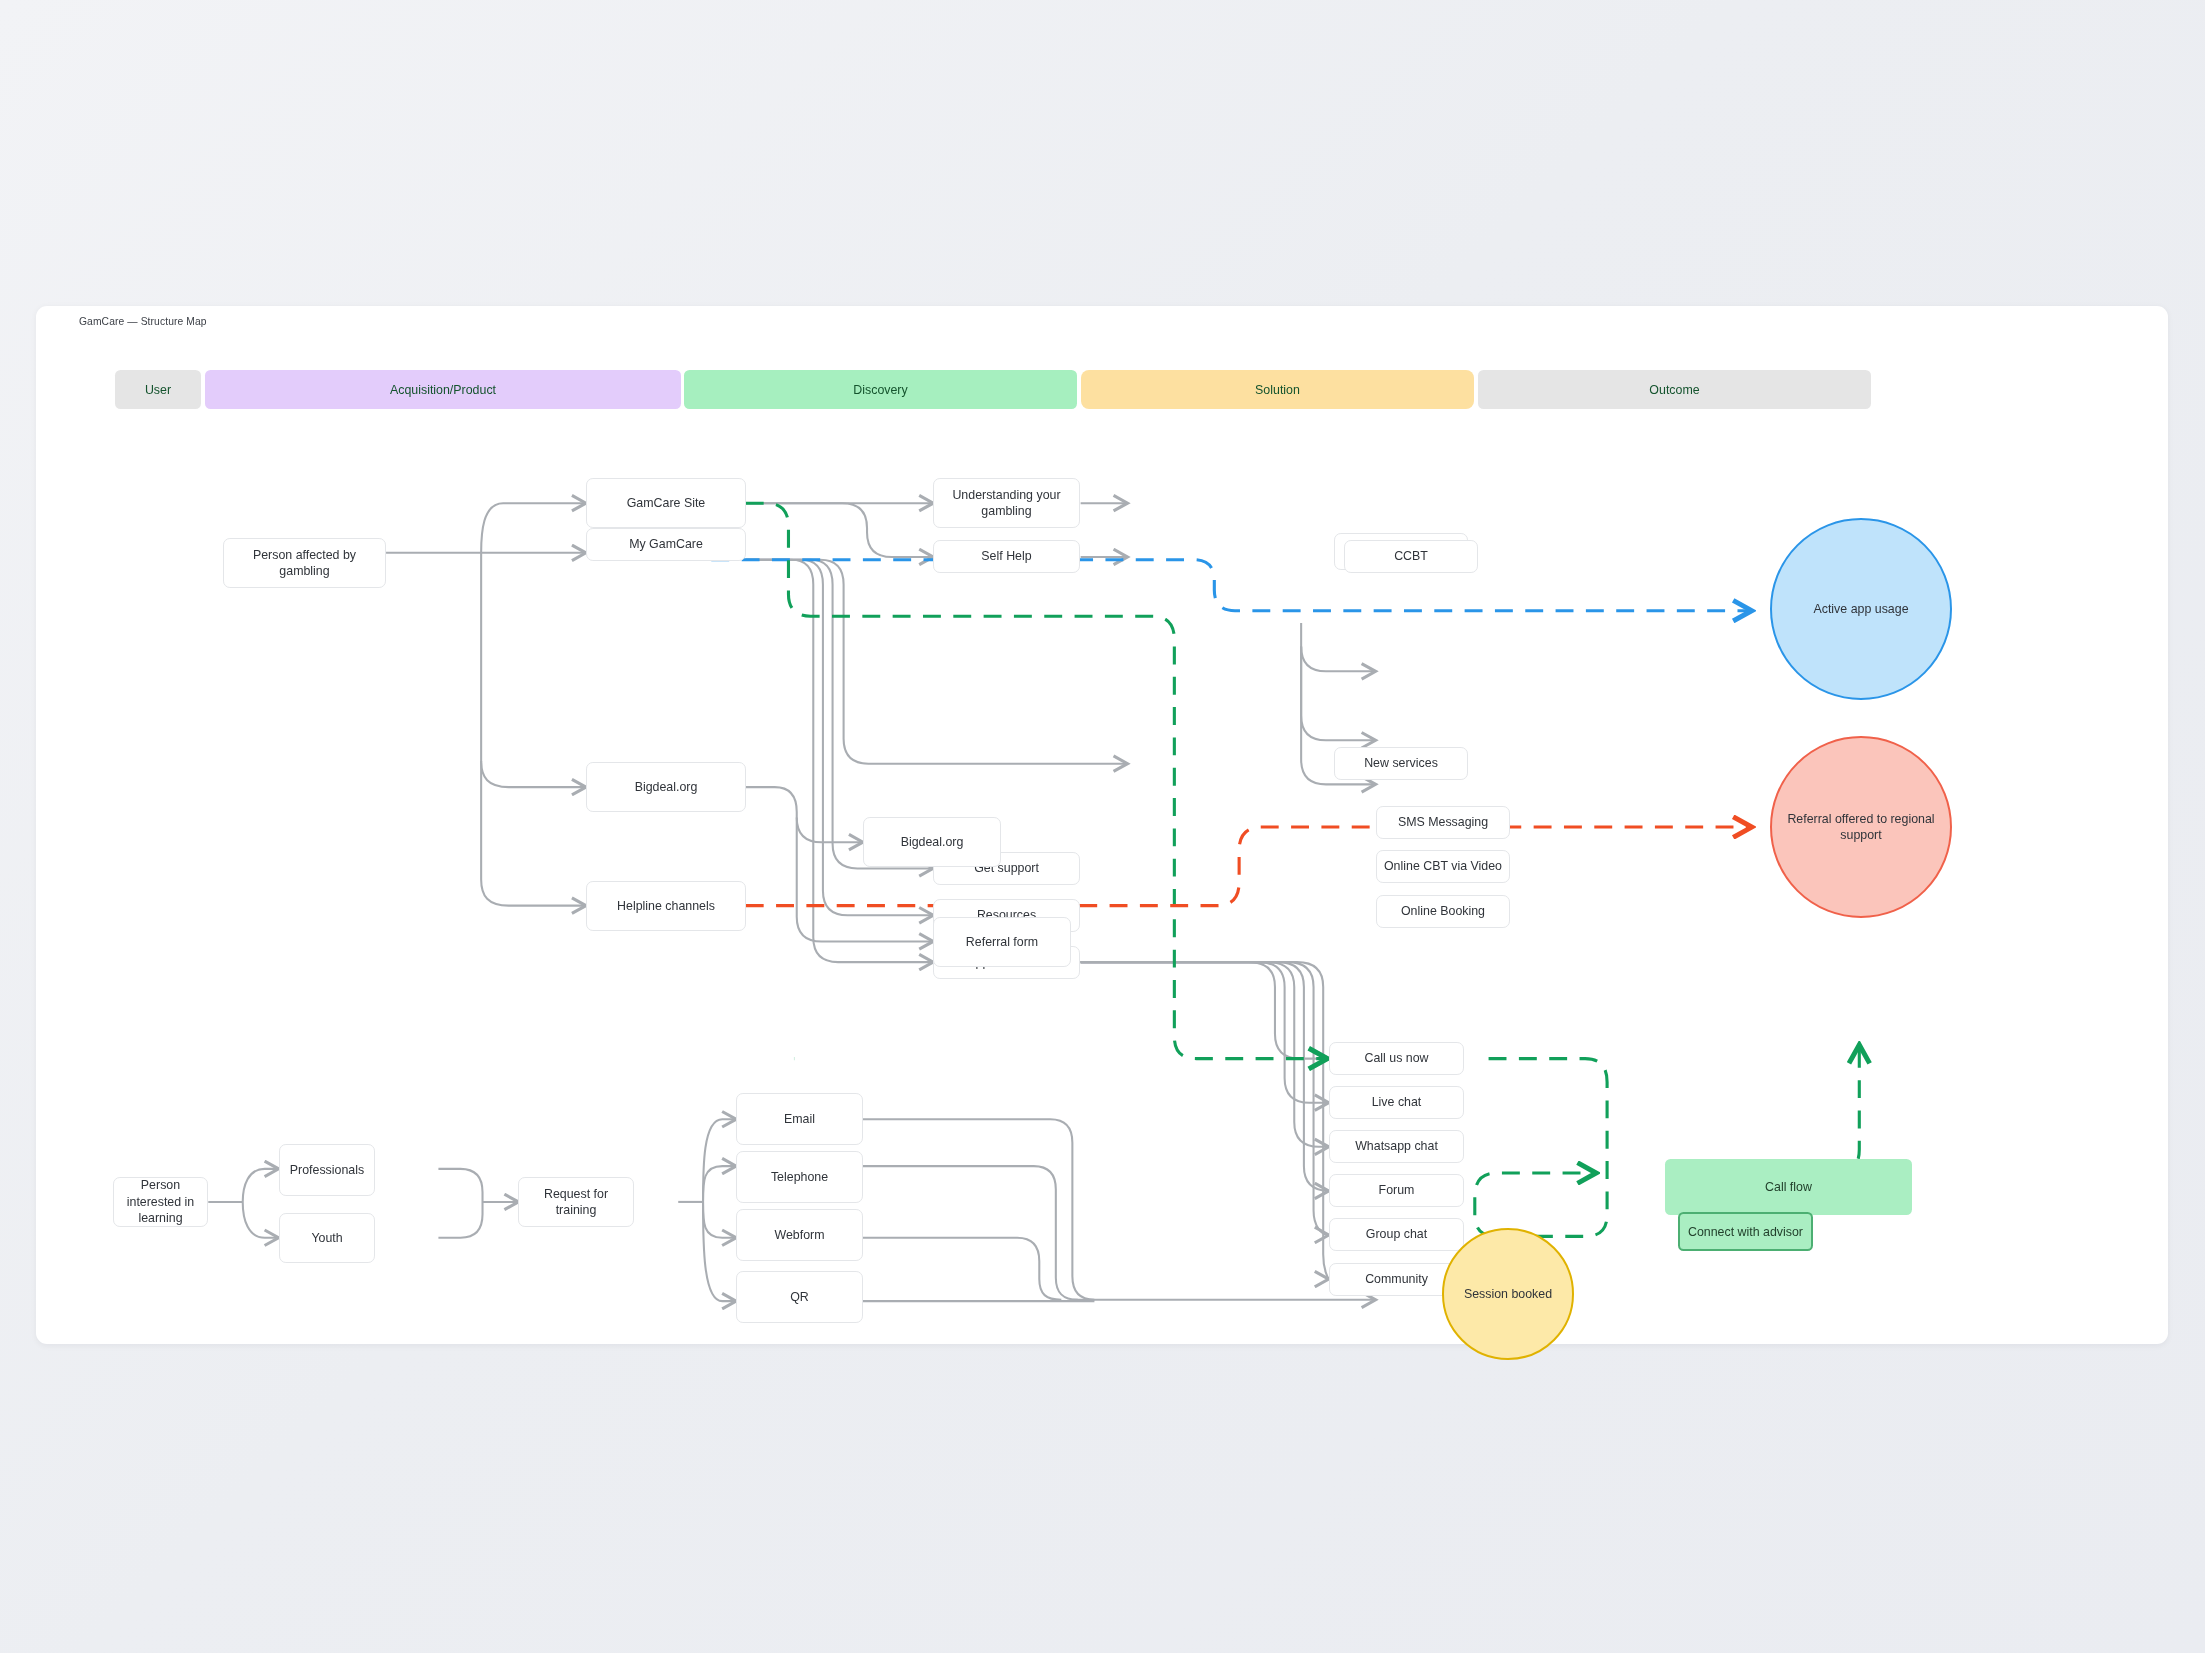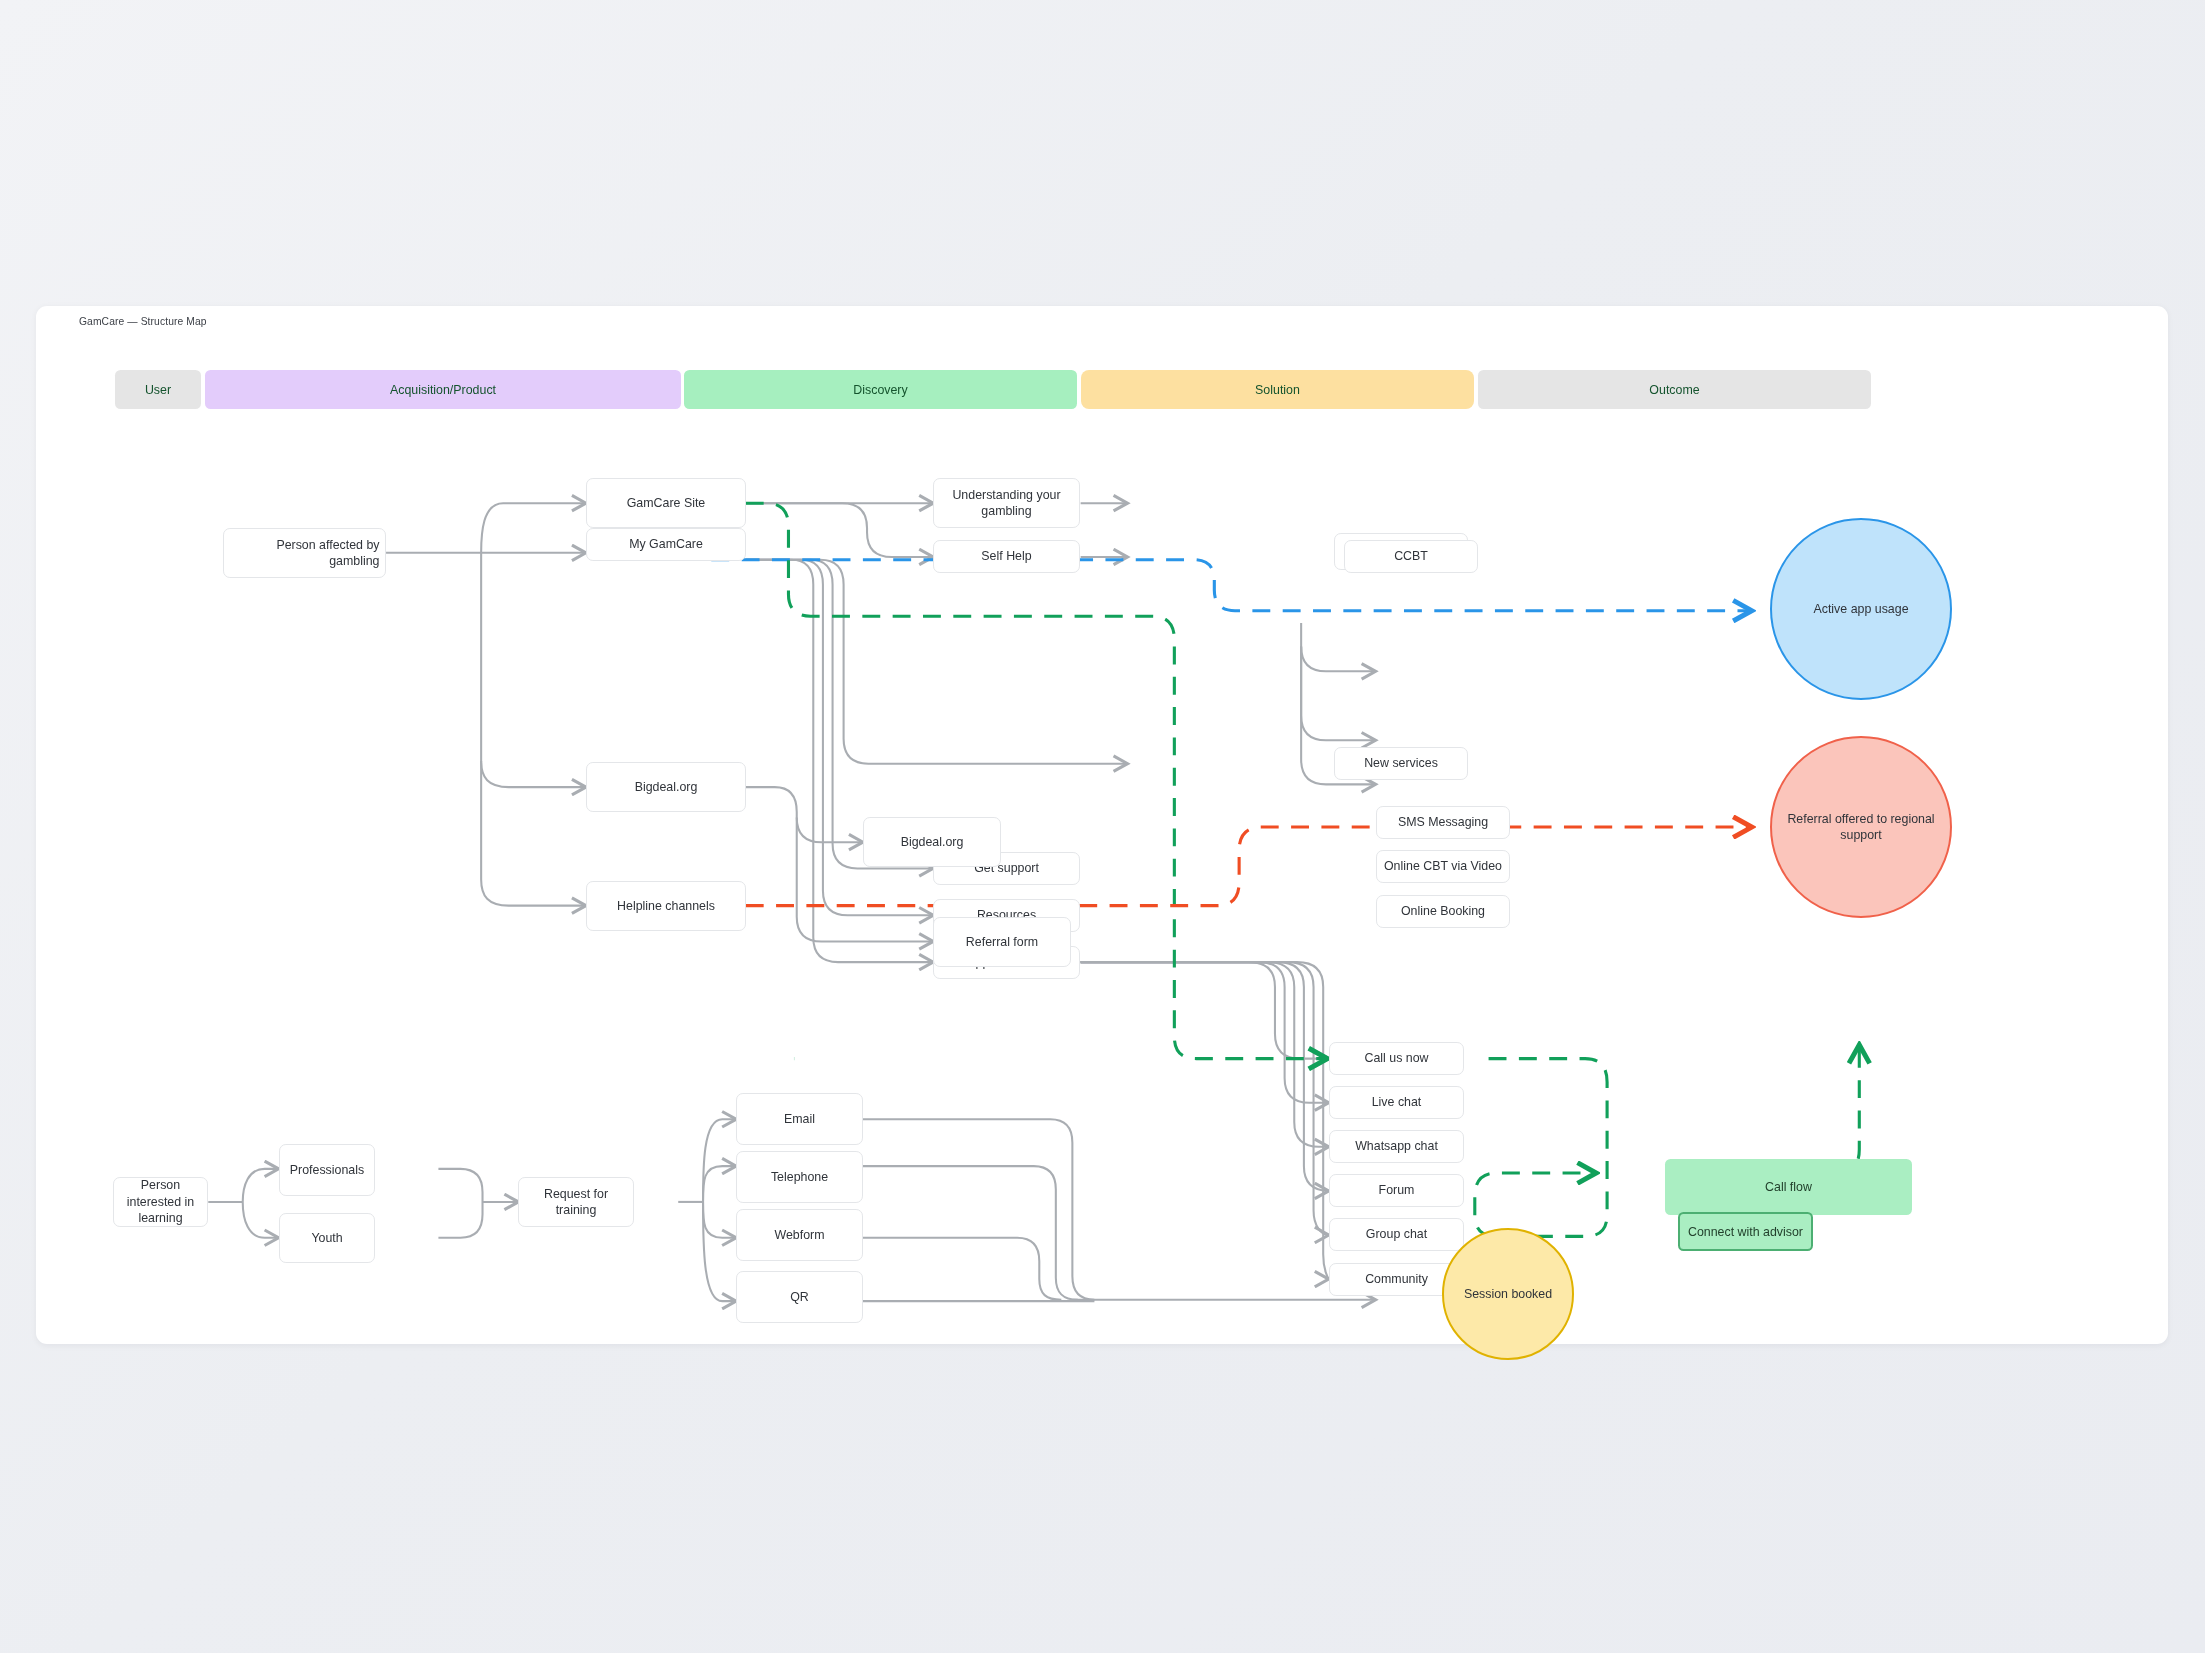--- a/index.html
+++ b/index.html
@@ -177,21 +177,21 @@
       <path class="w" d="M 968,1300 C 968,1330 968,1352 996,1352 L 1016,1352" marker-end="url(#ah)"></path>
       <path class="w" d="M 968,1300 C 968,1360 968,1444 996,1444 L 1016,1444" marker-end="url(#ah)"></path>
 
       <path class="w" d="M 1200,1180 L 1472,1180 C 1494,1180 1504,1192 1504,1214 L 1504,1408 C 1504,1430 1514,1442 1536,1442"></path>
       <path class="w" d="M 1200,1248 L 1448,1248 C 1470,1248 1480,1260 1480,1282 L 1480,1410 C 1480,1432 1490,1442 1512,1442"></path>
       <path class="w" d="M 1200,1352 L 1424,1352 C 1446,1352 1456,1364 1456,1386 L 1456,1412 C 1456,1434 1466,1442 1488,1442"></path>
       <path class="w" d="M 1200,1444 L 1536,1444"></path>
       <path class="w" d="M 1504,1442 L 1944,1442" marker-end="url(#ah)"></path>
     </svg>
 
-    <div class="node" style="left:187px;top:222px;width:163px;height:50px;text-align:right;">Person affected by gambling</div>
+    <div class="node" style="left:187px;top:232px;width:163px;height:50px;">Person affected by gambling</div>
     <div class="node" style="left:550px;top:172px;width:160px;height:50px;">GamCare Site</div>
     <div class="node" style="left:550px;top:222px;width:160px;height:33px;">My GamCare</div>
     <div class="node" style="left:550px;top:456px;width:160px;height:50px;">Bigdeal.org</div>
     <div class="node" style="left:550px;top:575px;width:160px;height:50px;">Helpline channels</div>
 
     <div class="node" style="left:897px;top:172px;width:147px;height:50px;">Understanding your gambling</div>
     <div class="node" style="left:897px;top:234px;width:147px;height:33px;">Self Help</div>
     <div class="node" style="left:897px;top:546px;width:147px;height:33px;">Get support</div>
     <div class="node" style="left:897px;top:593px;width:147px;height:33px;">Resources</div>
     <div class="node" style="left:897px;top:640px;width:147px;height:33px;">Support services</div>

